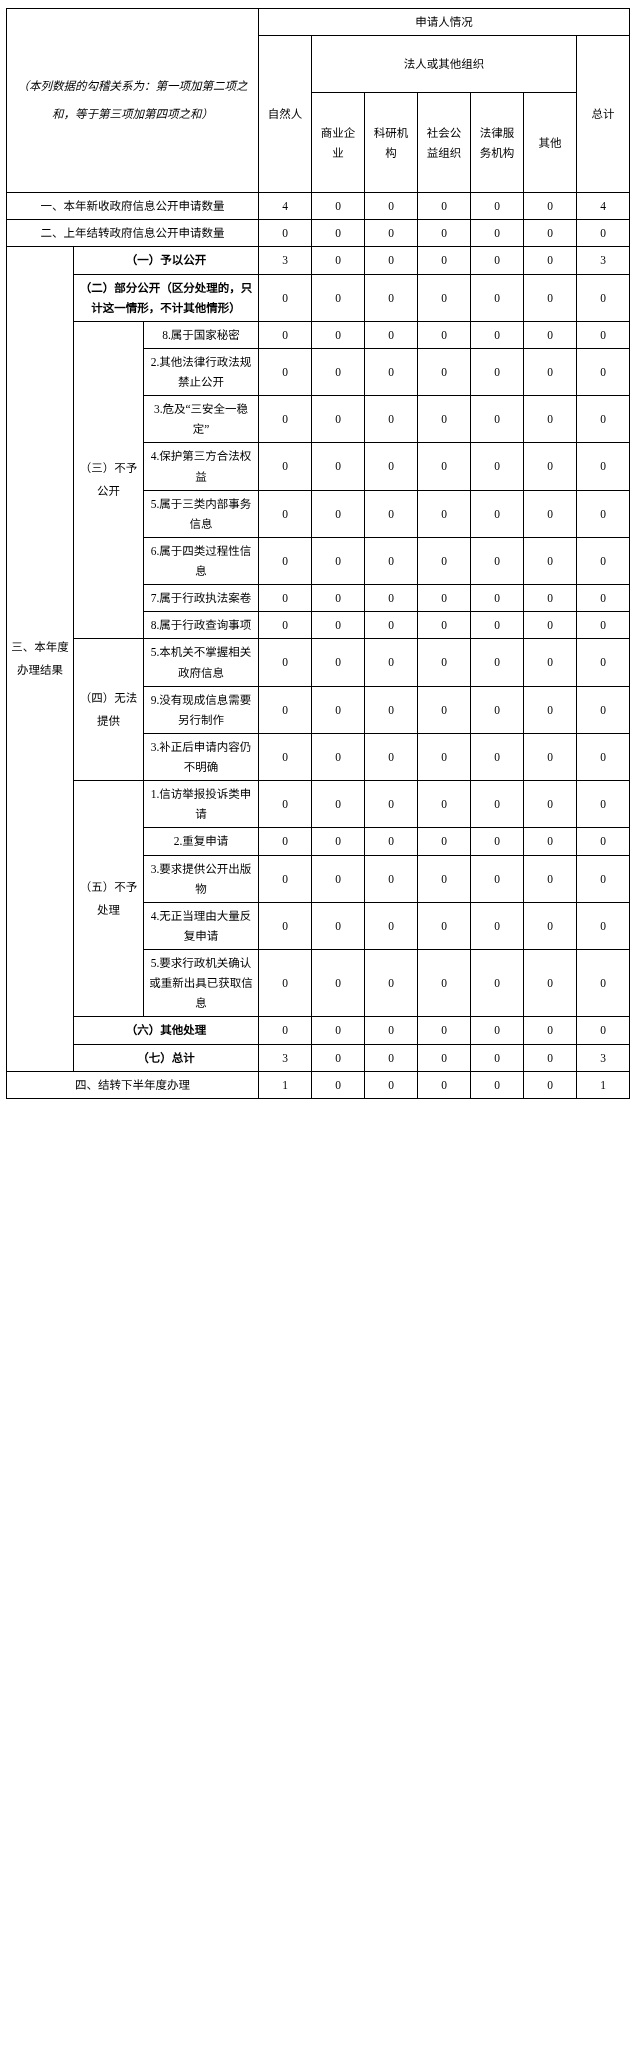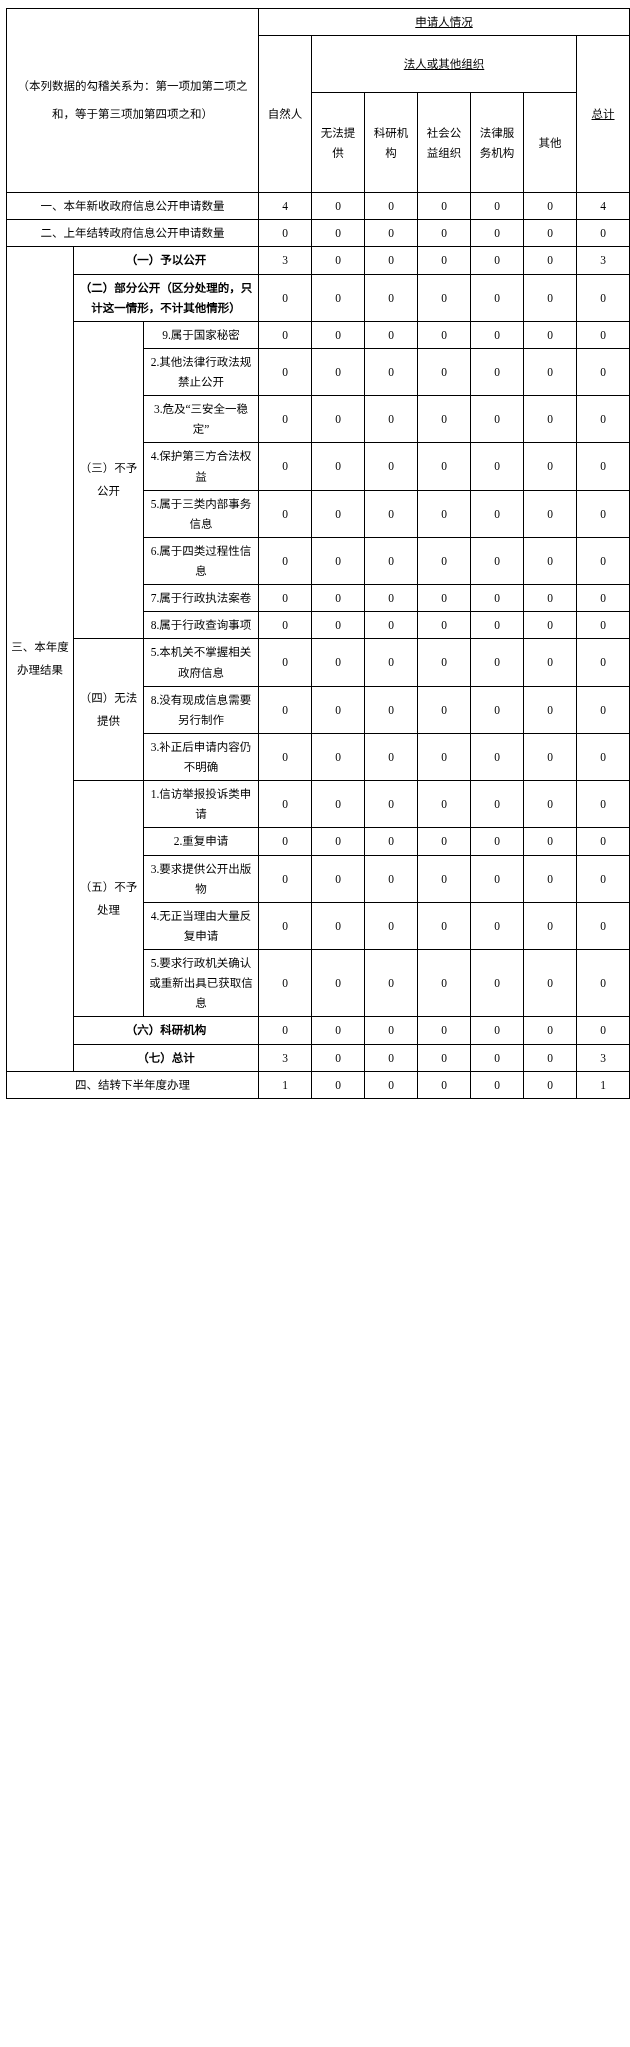--- a/index.html
+++ b/index.html
@@ -62,22 +62,23 @@
   .vert-narrow {
     padding: 6px 2px;
     line-height: 2.0;
   }
   .num { text-align: center; }
 
   .corner-note {
     text-align: center;
     line-height: 2.4;
     padding: 6px 8px;
-  }
-  .hdr-center { text-align: center; text-decoration: underline; }
+    font-style: italic;
+  }
+  .hdr-center { text-align: center; }
   .tall-head { height: 150px; }
 </style>
 </head>
 <body>
 
 <div class="sheet">
   <table class="stat">
     <colgroup>
       <col class="c-a">
         <col class="c-b">
@@ -97,21 +98,21 @@
         <td colspan="7" class="hdr-center">申请人情况</td>
       </tr>
 
       <tr>
         <td rowspan="2" class="vert-narrow tall-head">自然人</td>
         <td colspan="5" class="hdr-center">法人或其他组织</td>
         <td rowspan="2" class="hdr-center">总计</td>
       </tr>
 
       <tr>
-        <td>无法提供</td>
+        <td>商业企业</td>
         <td>科研机构</td>
         <td>社会公益组织</td>
         <td>法律服务机构</td>
         <td>其他</td>
       </tr>
 
       <tr>
         <td colspan="3" class="lbl-left">一、本年新收政府信息公开申请数量</td>
         <td class="num">4</td>
         <td class="num">0</td>
@@ -151,21 +152,21 @@
         <td class="num">0</td>
         <td class="num">0</td>
         <td class="num">0</td>
         <td class="num">0</td>
         <td class="num">0</td>
         <td class="num">0</td>
       </tr>
 
       <tr>
         <td rowspan="8" class="vert-narrow">（三）不予公开</td>
-        <td class="lbl-sub">9.属于国家秘密</td>
+        <td class="lbl-sub">8.属于国家秘密</td>
         <td class="num">0</td>
         <td class="num">0</td>
         <td class="num">0</td>
         <td class="num">0</td>
         <td class="num">0</td>
         <td class="num">0</td>
         <td class="num">0</td>
       </tr>
 
       <tr>
@@ -251,21 +252,21 @@
         <td class="num">0</td>
         <td class="num">0</td>
         <td class="num">0</td>
         <td class="num">0</td>
         <td class="num">0</td>
         <td class="num">0</td>
         <td class="num">0</td>
       </tr>
 
       <tr>
-        <td class="lbl-sub">8.没有现成信息需要另行制作</td>
+        <td class="lbl-sub">9.没有现成信息需要另行制作</td>
         <td class="num">0</td>
         <td class="num">0</td>
         <td class="num">0</td>
         <td class="num">0</td>
         <td class="num">0</td>
         <td class="num">0</td>
         <td class="num">0</td>
       </tr>
 
       <tr>
@@ -329,21 +330,21 @@
         <td class="num">0</td>
         <td class="num">0</td>
         <td class="num">0</td>
         <td class="num">0</td>
         <td class="num">0</td>
         <td class="num">0</td>
         <td class="num">0</td>
       </tr>
 
       <tr>
-        <td colspan="2" class="lbl-indent">（六）科研机构</td>
+        <td colspan="2" class="lbl-indent">（六）其他处理</td>
         <td class="num">0</td>
         <td class="num">0</td>
         <td class="num">0</td>
         <td class="num">0</td>
         <td class="num">0</td>
         <td class="num">0</td>
         <td class="num">0</td>
       </tr>
 
       <tr>

